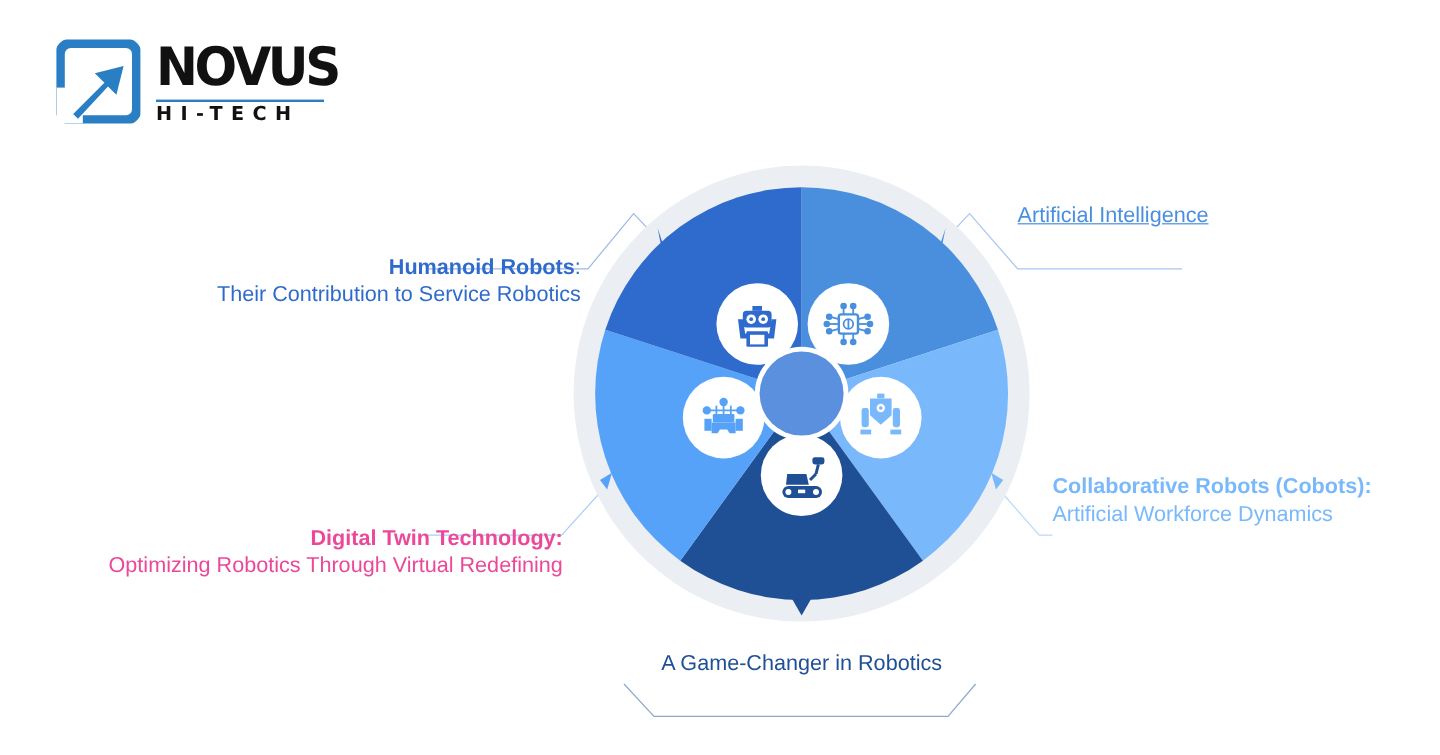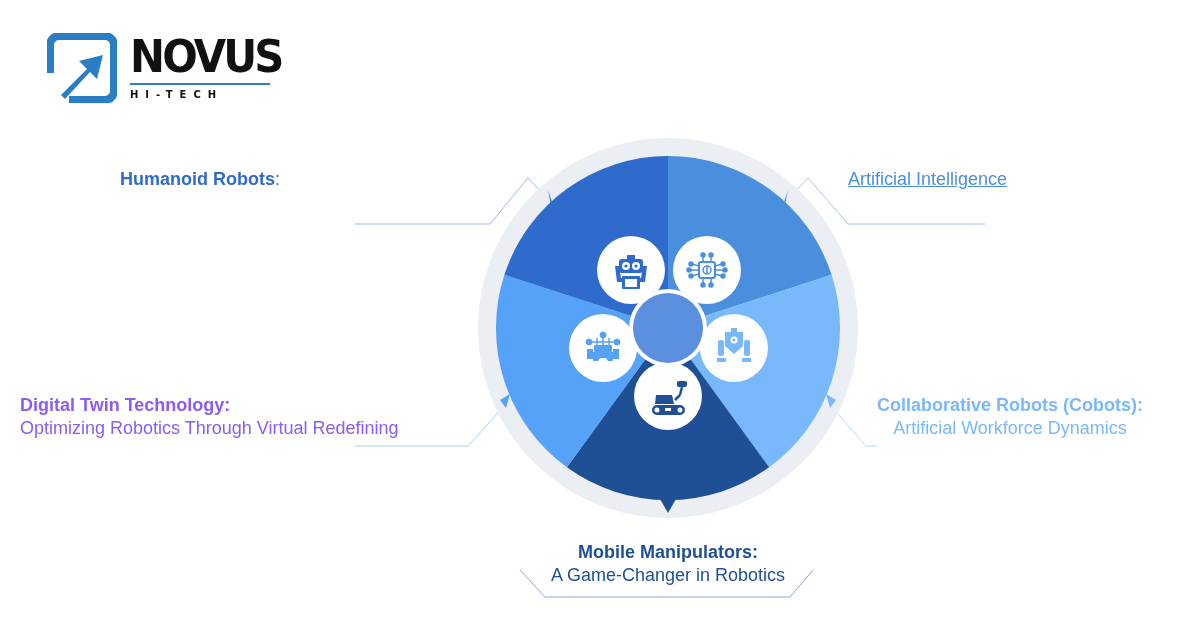--- a/index.html
+++ b/index.html
@@ -1,26 +1,26 @@
 <!DOCTYPE html>
 <html><head>
 <meta charset="utf-8">
 <style>
   html, body { margin:0; padding:0; background:#ffffff; }
   body { width:1200px; height:629px; position:relative; overflow:hidden; font-family:"Liberation Sans", sans-serif; }
   .logo { position:absolute; left:47px; top:33px; width:230px; height:72px; }
   .logo-mark { position:absolute; left:0; top:0; width:70px; height:70px; }
   .logo-word { position:absolute; left:83px; top:2px; font-family:"DejaVu Sans", sans-serif; font-weight:bold; font-size:44px; letter-spacing:-3px; color:#111; line-height:44px; transform:scaleX(0.95); transform-origin:left; }
   .logo-rule { position:absolute; left:83px; top:50px; width:140px; height:2px; }
-  .logo-sub { position:absolute; left:83px; top:54px; font-family:"DejaVu Sans", sans-serif; font-weight:bold; font-size:10px; letter-spacing:7px; color:#111; line-height:16px; }
+  .logo-sub { position:absolute; left:83px; top:54px; font-family:"DejaVu Sans", sans-serif; font-weight:bold; font-size:16px; letter-spacing:7px; color:#111; line-height:16px; }
   svg.diagram { position:absolute; left:0; top:0; }
   .label { position:absolute; font-family:"Liberation Sans", sans-serif; font-size:18px; line-height:23px; white-space:nowrap; }
   .label .t { font-weight:bold; display:block; }
   .label .s { display:block; }
-  .right-align { text-align:left; }
+  .right-align { text-align:right;margin-top:43px; }
   .center-align { text-align:center; }
 </style>
 </head>
 <body>
 
 <div class="logo">
   <svg class="logo-mark" viewBox="0 0 70 70">
     <rect x="3" y="3" width="64" height="64" rx="9" fill="none" stroke="#2A7FC4" stroke-width="8"></rect>
     <rect x="0" y="40" width="22" height="30" fill="#ffffff"></rect>
     <path d="M14 62 L40 36 L32 28 L56 22 L50 46 L43 39 L18 66 Z" fill="#2A7FC4"></path>
@@ -135,32 +135,32 @@
     <path d="M656,395 L672,395 L674,404 L655,404 Z" stroke="none"></path>
     <rect x="652" y="405" width="33" height="10" rx="5" stroke="none"></rect>
     <circle cx="657" cy="410" r="2.5" fill="#fff" stroke="none"></circle>
     <circle cx="680" cy="410" r="2.5" fill="#fff" stroke="none"></circle>
     <rect x="665" y="408" width="6" height="3" fill="#fff" stroke="none"></rect>
   </g>
 </svg>
 
 <div class="label right-align" style="left:120px; top:168px; width:364px; color:#2F6BCC;">
   <span class="t"><span>Humanoid Robots</span><span style="font-weight:normal">:</span></span>
+  <span class="s">Their Contribution to Service Robotics</span>
 </div>
 
 <div class="label" style="left:848px; top:168px; color:#4A8FDD;text-decoration:underline;">
   <span class="s">Artificial Intelligence</span>
 </div>
 
-<div class="label right-align" style="left:20px; top:394px; width:449px; color:#8b5cf6;">
+<div class="label right-align" style="left:20px; top:394px; width:449px; color:#ec4899;">
   <span class="t">Digital Twin Technology:</span>
   <span class="s">Optimizing Robotics Through Virtual Redefining</span>
 </div>
 
-<div class="label" style="left:877px; top:394px; color:#79B9FB;text-align:center;">
+<div class="label" style="left:877px; top:394px; color:#79B9FB;">
   <span class="t">Collaborative Robots (Cobots):</span>
   <span class="s">Artificial Workforce Dynamics</span>
 </div>
 
 <div class="label center-align" style="left:518px; top:541px; width:300px; color:#1F4F94;">
-  <span class="t">Mobile Manipulators:</span>
   <span class="s">A Game-Changer in Robotics</span>
 </div>
 
 </body></html>

